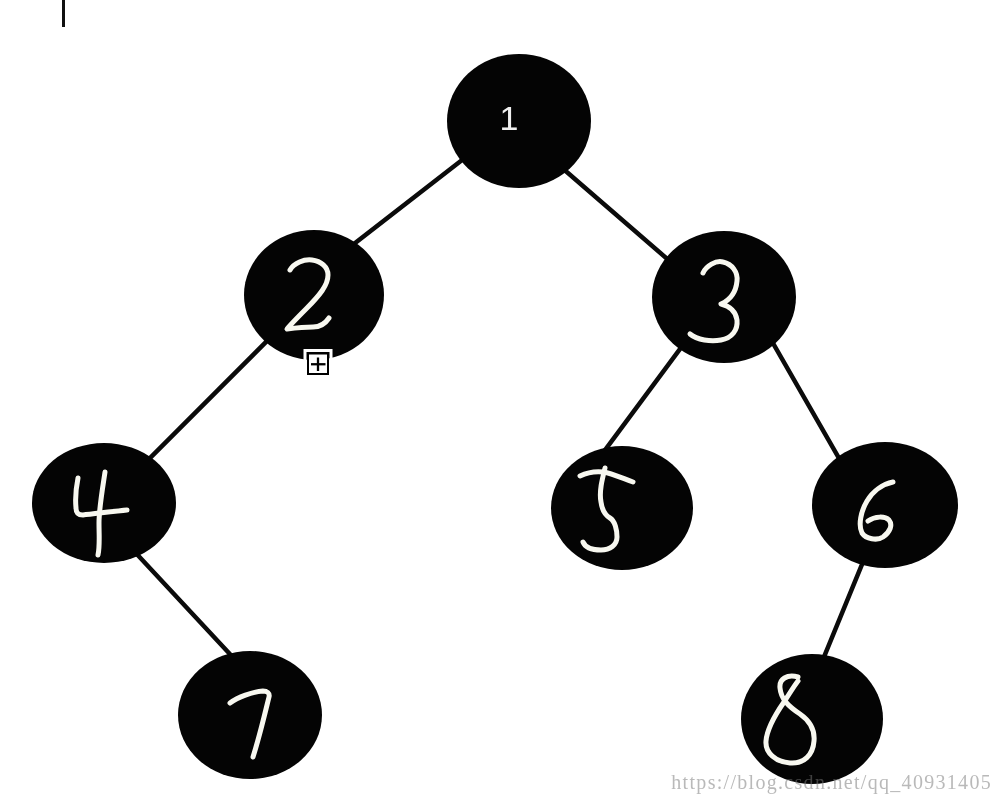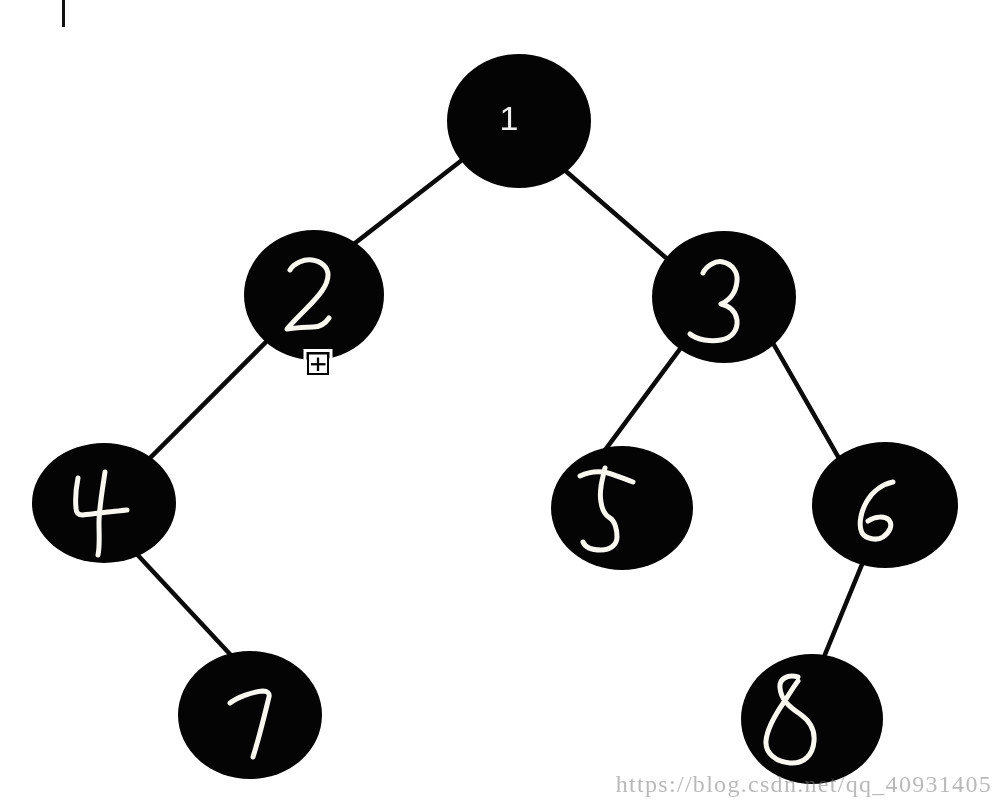--- a/index.html
+++ b/index.html
@@ -10,21 +10,21 @@
     background: #ffffff;
     overflow: hidden;
     font-family: "Liberation Sans", sans-serif;
   }
   .stage svg { position: absolute; left: 0; top: 0; display: block; }
   .watermark {
     position: absolute;
     top: 771px;
     right: 8px;
     font-family: "Liberation Serif", serif;
-    font-size: 24px;
+    font-size: 20px;
     letter-spacing: 1.3px;
     color: rgba(120,120,120,0.52);
     white-space: nowrap;
     z-index: 5;
     pointer-events: none;
   }
 </style>
 </head>
 <body>
 

